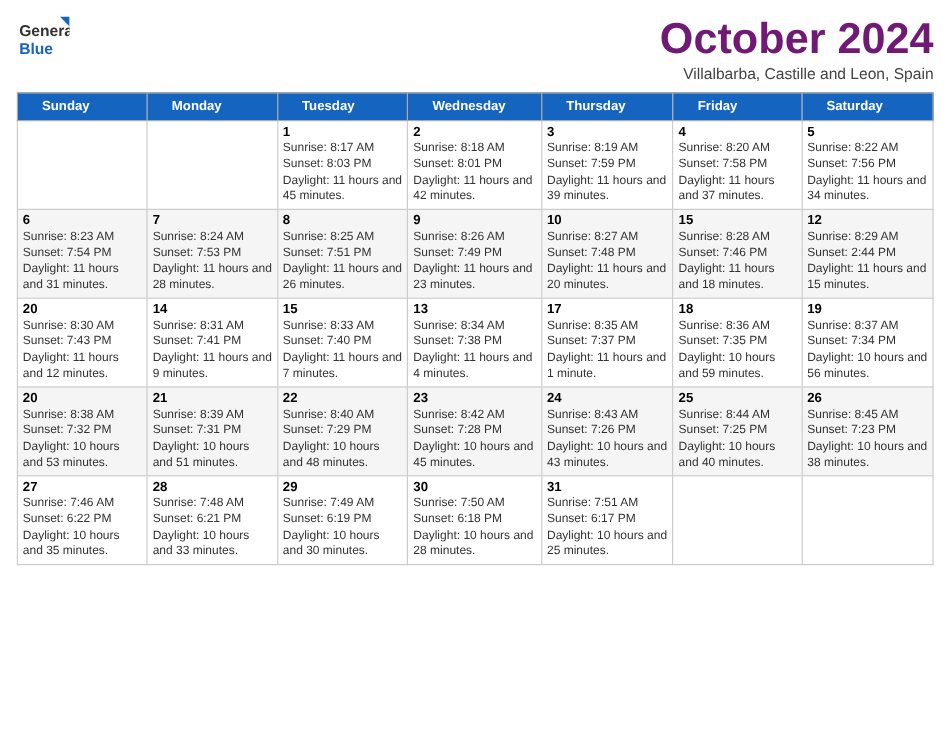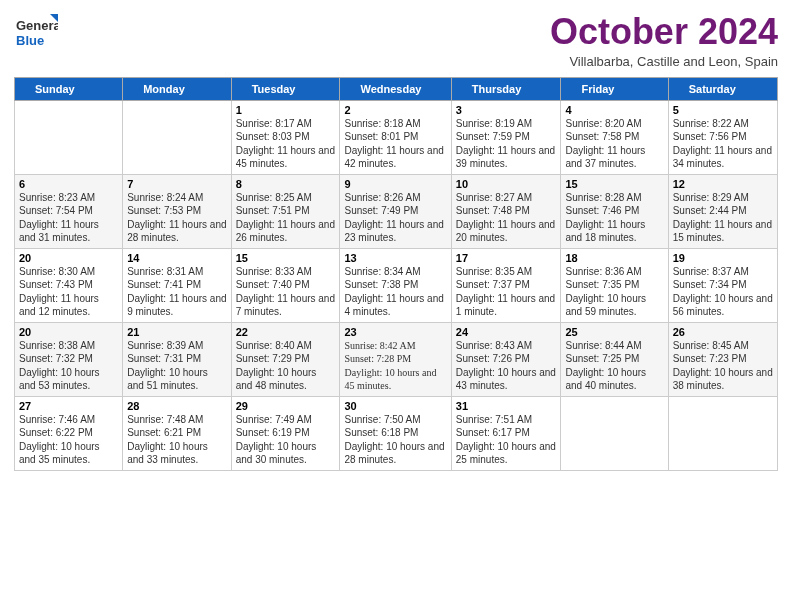--- a/index.html
+++ b/index.html
@@ -257,21 +257,21 @@
 Daylight: 10 hours and 51 minutes.</div>
           </td>
           <td>
             <span class="day-num">22</span>
             <div class="cell-text" style="white-space: pre-line;">Sunrise: 8:40 AM
 Sunset: 7:29 PM
 Daylight: 10 hours and 48 minutes.</div>
           </td>
           <td>
             <span class="day-num">23</span>
-            <div class="cell-text" style="white-space: pre-line; font-family: Liberation Serif, serif;">Sunrise: 8:42 AM
+            <div class="cell-text" style="white-space: pre-line;">Sunrise: 8:42 AM
 Sunset: 7:28 PM
 Daylight: 10 hours and 45 minutes.</div>
           </td>
           <td>
             <span class="day-num">24</span>
             <div class="cell-text" style="white-space: pre-line;">Sunrise: 8:43 AM
 Sunset: 7:26 PM
 Daylight: 10 hours and 43 minutes.</div>
           </td>
           <td>

